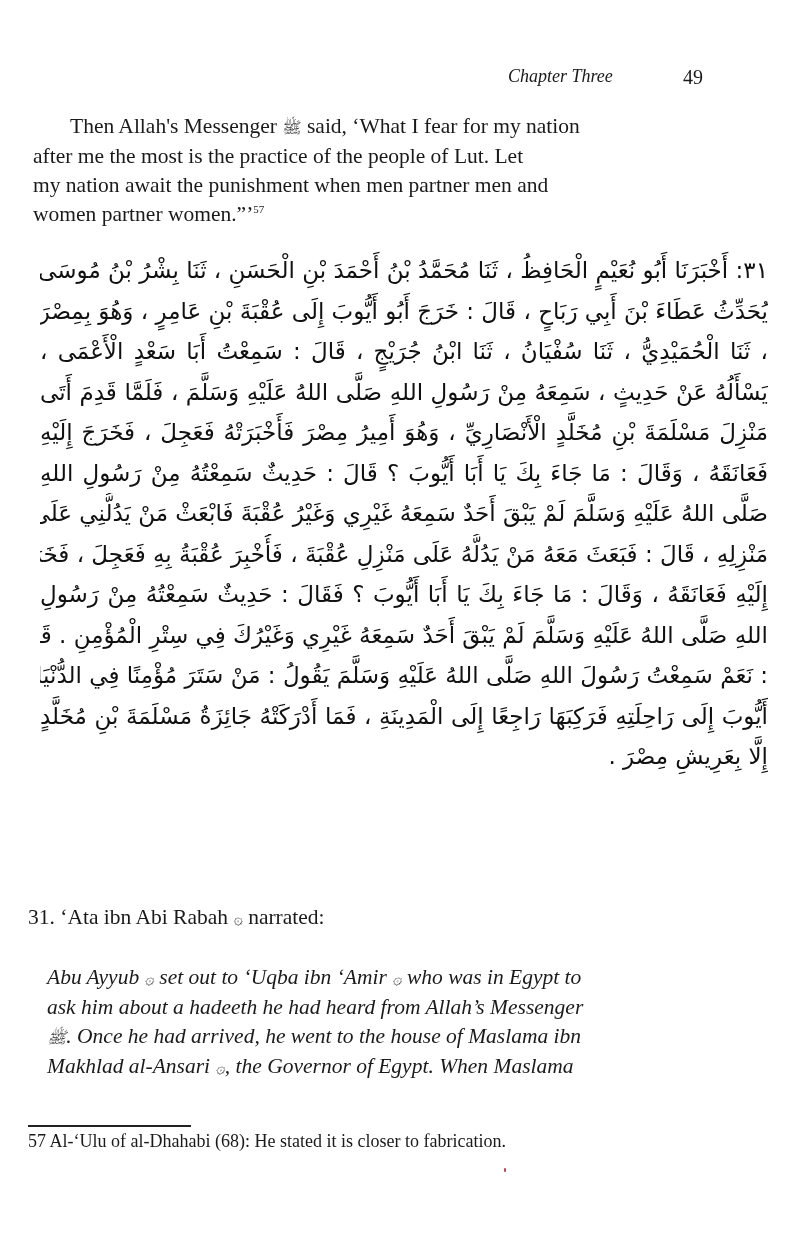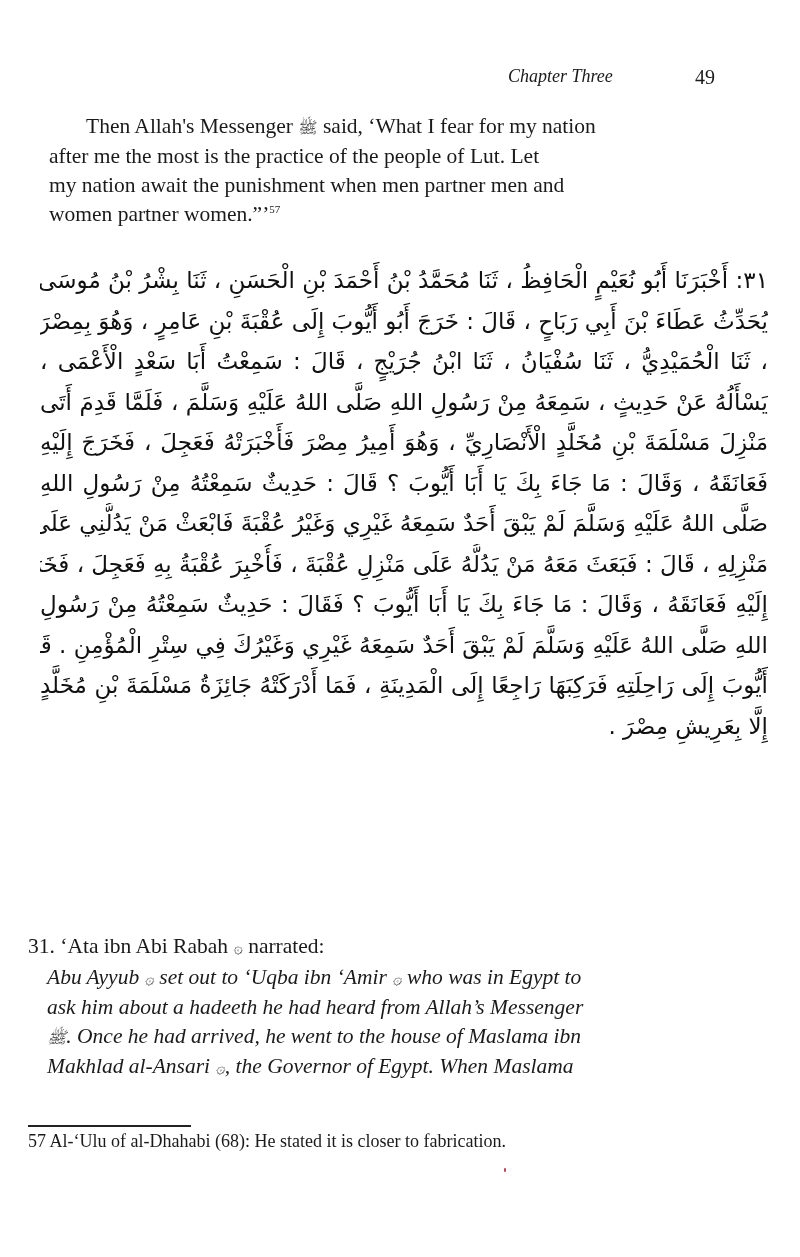--- a/index.html
+++ b/index.html
@@ -27,50 +27,49 @@
       left: 508px;
       top: 0;
       font-style: italic;
       font-size: 18px;
     }
     .page-number {
       position: absolute;
       left: 683px;
       top: 0;
       font-size: 20px;
-      margin-left: 12px;
     }
     .eng {
       position: absolute;
       left: 33px;
       width: 655px;
       font-size: 21.5px;
       line-height: 29px;
       text-align: justify;
       text-align-last: left;
     }
     .quote-para {
       top: 112px;
       left: 33px;
     }
-    .quote-para .line { display: block; white-space: nowrap; margin-left: 16px; }
+    .quote-para .line { display: block; white-space: nowrap; }
     .quote-para .line.first { padding-left: 37px; }
     .sup {
       font-size: 11px;
       vertical-align: super;
       line-height: 0;
     }
     .honorific {
       font-family: "DejaVu Sans", sans-serif;
       font-size: 16px;
       color: #333;
     }
     .arabic-block {
       position: absolute;
-      top: 260px;
+      top: 250px;
       left: 40px;
       width: 728px;
       direction: rtl;
       font-family: "DejaVu Sans", sans-serif;
       font-size: 23px;
       line-height: 40.5px;
       color: #111;
     }
     .arabic-block .aline {
       display: block;
@@ -82,21 +81,20 @@
     .arabic-block .aline.last {
       text-align-last: right;
     }
     .narration-heading {
       position: absolute;
       top: 903px;
       left: 28px;
       font-size: 21.5px;
       line-height: 29px;
       white-space: nowrap;
-      margin-top: 29px;
     }
     .narration-body {
       top: 963px;
       left: 47px;
       width: 625px;
       font-style: italic;
     }
     .narration-body .line { display: block; white-space: nowrap; }
     .footnote-rule {
       position: absolute;
@@ -144,20 +142,21 @@
   <span class="aline">٣١: أَخْبَرَنَا أَبُو نُعَيْمٍ الْحَافِظُ ، ثَنَا مُحَمَّدُ بْنُ أَحْمَدَ بْنِ الْحَسَنِ ، ثَنَا بِشْرُ بْنُ مُوسَى</span>
   <span class="aline">يُحَدِّثُ عَطَاءَ بْنَ أَبِي رَبَاحٍ ، قَالَ : خَرَجَ أَبُو أَيُّوبَ إِلَى عُقْبَةَ بْنِ عَامِرٍ ، وَهُوَ بِمِصْرَ</span>
   <span class="aline">، ثَنَا الْحُمَيْدِيُّ ، ثَنَا سُفْيَانُ ، ثَنَا ابْنُ جُرَيْجٍ ، قَالَ : سَمِعْتُ أَبَا سَعْدٍ الْأَعْمَى ،</span>
   <span class="aline">يَسْأَلُهُ عَنْ حَدِيثٍ ، سَمِعَهُ مِنْ رَسُولِ اللهِ صَلَّى اللهُ عَلَيْهِ وَسَلَّمَ ، فَلَمَّا قَدِمَ أَتَى</span>
   <span class="aline">مَنْزِلَ مَسْلَمَةَ بْنِ مُخَلَّدٍ الْأَنْصَارِيِّ ، وَهُوَ أَمِيرُ مِصْرَ فَأَخْبَرَتْهُ فَعَجِلَ ، فَخَرَجَ إِلَيْهِ</span>
   <span class="aline">فَعَانَقَهُ ، وَقَالَ : مَا جَاءَ بِكَ يَا أَبَا أَيُّوبَ ؟ قَالَ : حَدِيثٌ سَمِعْتُهُ مِنْ رَسُولِ اللهِ</span>
   <span class="aline">صَلَّى اللهُ عَلَيْهِ وَسَلَّمَ لَمْ يَبْقَ أَحَدٌ سَمِعَهُ غَيْرِي وَغَيْرُ عُقْبَةَ فَابْعَثْ مَنْ يَدُلُّنِي عَلَى</span>
   <span class="aline">مَنْزِلِهِ ، قَالَ : فَبَعَثَ مَعَهُ مَنْ يَدُلُّهُ عَلَى مَنْزِلِ عُقْبَةَ ، فَأُخْبِرَ عُقْبَةُ بِهِ فَعَجِلَ ، فَخَرَجَ</span>
   <span class="aline">إِلَيْهِ فَعَانَقَهُ ، وَقَالَ : مَا جَاءَ بِكَ يَا أَبَا أَيُّوبَ ؟ فَقَالَ : حَدِيثٌ سَمِعْتُهُ مِنْ رَسُولِ</span>
   <span class="aline">اللهِ صَلَّى اللهُ عَلَيْهِ وَسَلَّمَ لَمْ يَبْقَ أَحَدٌ سَمِعَهُ غَيْرِي وَغَيْرُكَ فِي سِتْرِ الْمُؤْمِنِ . قَالَ</span>
+  <span class="aline">: نَعَمْ سَمِعْتُ رَسُولَ اللهِ صَلَّى اللهُ عَلَيْهِ وَسَلَّمَ يَقُولُ : مَنْ سَتَرَ مُؤْمِنًا فِي الدُّنْيَا</span>
   <span class="aline">أَيُّوبَ إِلَى رَاحِلَتِهِ فَرَكِبَهَا رَاجِعًا إِلَى الْمَدِينَةِ ، فَمَا أَدْرَكَتْهُ جَائِزَةُ مَسْلَمَةَ بْنِ مُخَلَّدٍ</span>
   <span class="aline last">إِلَّا بِعَرِيشِ مِصْرَ .</span>
 </div>
 
 <div class="narration-heading">
   <span>31.</span><span> ‘Ata ibn Abi Rabah </span><span class="honorific">۞</span><span> narrated:</span>
 </div>
 
 <div class="eng narration-body">
   <span class="line"><span>Abu Ayyub </span><span class="honorific">۞</span><span> set out to ‘Uqba ibn ‘Amir </span><span class="honorific">۞</span><span> who was in Egypt to</span></span>

